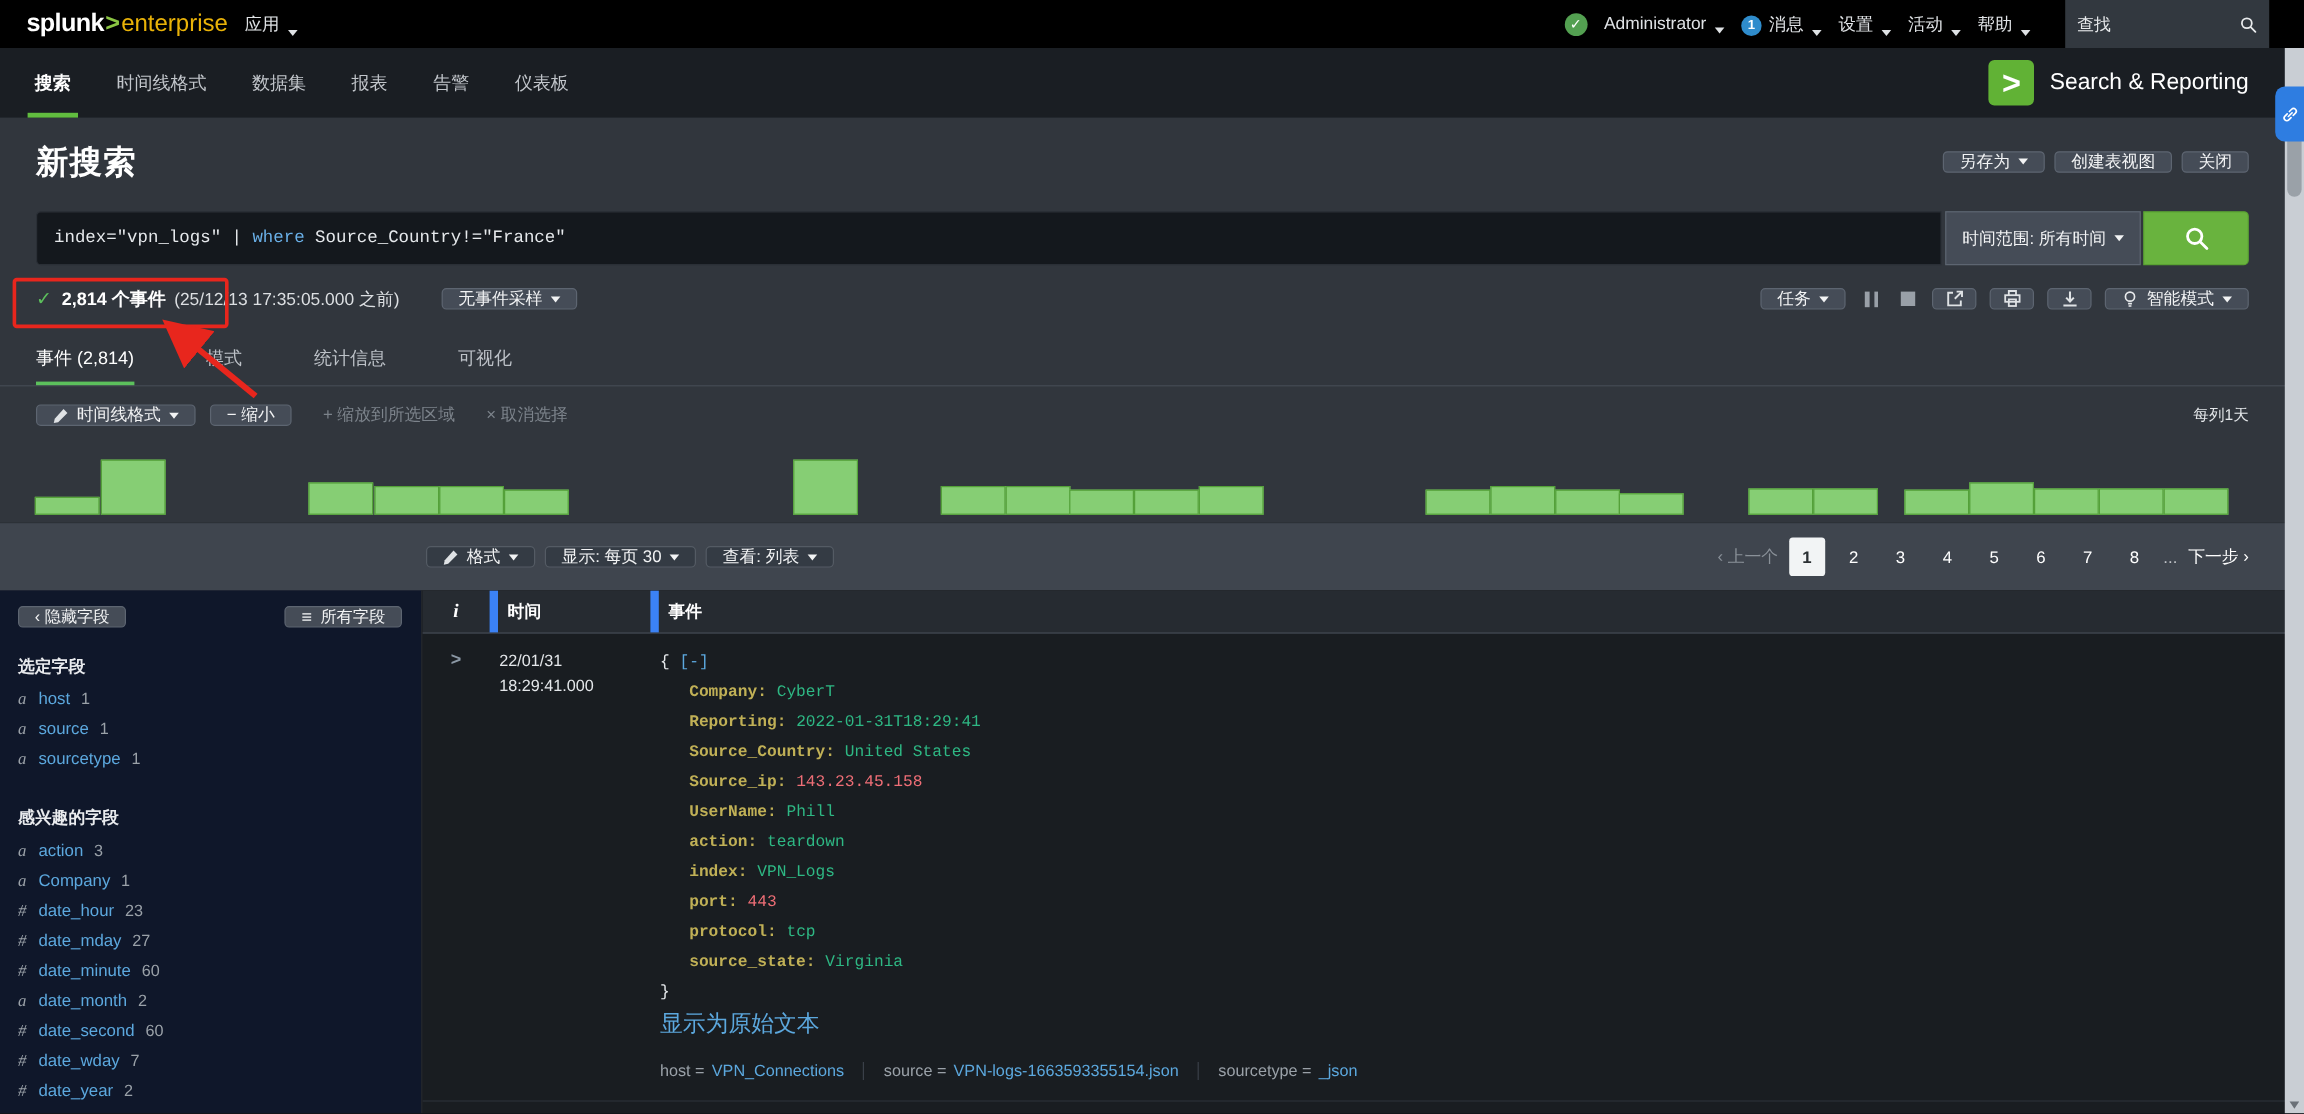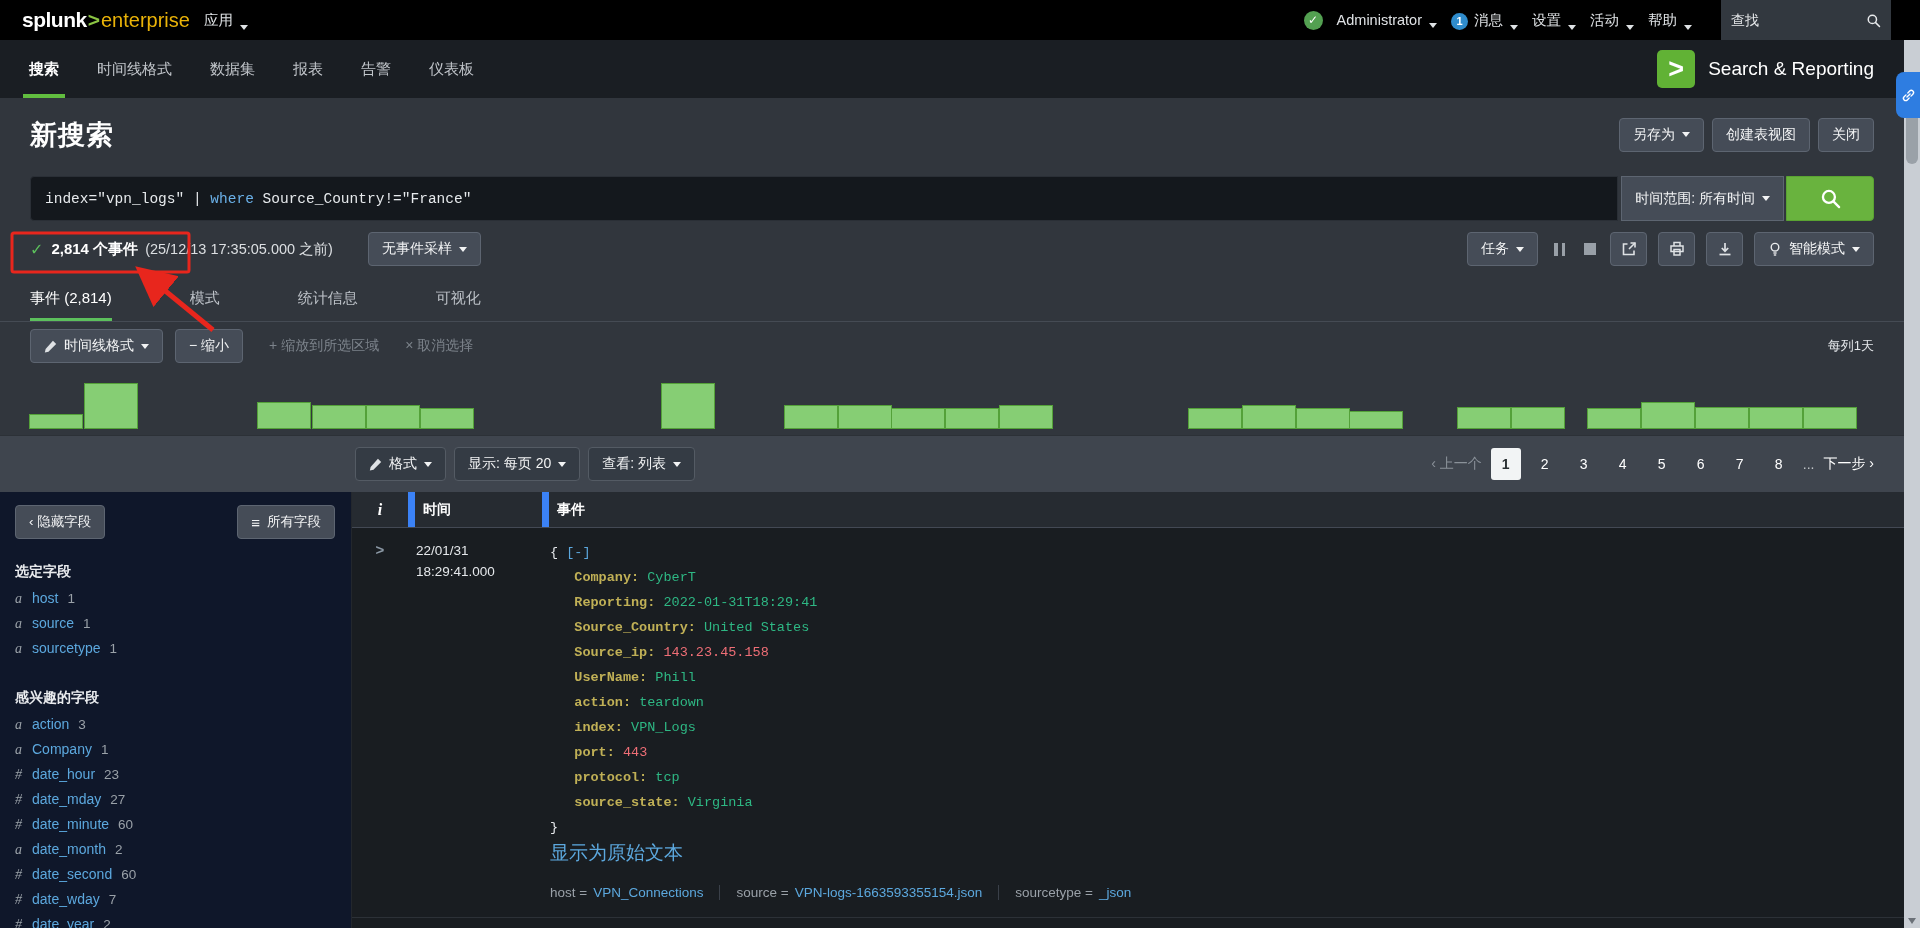--- a/index.html
+++ b/index.html
@@ -29,21 +29,21 @@
 .appnav-tab.active{color:#fff;font-weight:bold}
 .appnav-tab.active::after{content:"";position:absolute;left:13px;right:13px;bottom:0;height:4px;background:#61bd3f}
 .appnav-right{margin-left:auto;display:flex;align-items:center;padding-right:46px}
 .applogo{width:38px;height:38px;border-radius:5px;background:#61b235;display:flex;align-items:center;justify-content:center;color:#fff;font-weight:bold;font-size:27px;line-height:1}
 .appname{color:#fff;font-size:19px;margin-left:13px;cursor:pointer}
 
 
 .pagehead{height:73px;flex:0 0 73px;display:flex;align-items:center;padding:0 46px 0 30px}
 .pagehead h1{font-size:27px;color:#fff;font-weight:bold;letter-spacing:1px}
 .head-actions{margin-left:auto;display:flex;gap:8px}
-.btn{height:34px;background:#454c57;border:1px solid #5d6571;border-radius:4px;color:#f2f3f4;font-size:14px;padding:0 13px;display:inline-flex;align-items:center;cursor:pointer;font-family:inherit;white-space:nowrap}
+.btn{height:18px;background:#454c57;border:1px solid #5d6571;border-radius:4px;color:#f2f3f4;font-size:14px;padding:0 13px;display:inline-flex;align-items:center;cursor:pointer;font-family:inherit;white-space:nowrap}
 .btn svg{margin-right:7px}
 
 
 .searchrow{height:55px;flex:0 0 55px;display:flex;align-items:center;padding:0 46px 0 30px}
 .searchbar{flex:1;height:45px;background:#14181d;border:1px solid #2a2f36;border-radius:4px 0 0 4px;display:flex;align-items:center;padding:0 14px;font-family:"Liberation Mono","DejaVu Sans Mono",monospace;font-size:14.5px;color:#e6e9ec;cursor:text;overflow:hidden;white-space:pre}
 .q-cmd{color:#6ab0e8}
 .q-pipe,.q-plain{color:#e6e9ec}
 .timerange{height:45px;border-radius:0;margin-left:3px}
 .searchbtn{height:45px;width:88px;background:#69b33e;border:1px solid #5aa332;border-radius:0 4px 4px 0;margin-left:2px;display:flex;align-items:center;justify-content:center;cursor:pointer}
 
@@ -54,21 +54,21 @@
 .evt-time{color:#dcdfe2}
 .sampling-btn{margin-left:35px}
 .status-right{margin-left:auto;display:flex;align-items:center;gap:11px}
 .icon-plain{display:flex;align-items:center;cursor:pointer;padding:0 3px}
 .pbar{width:3.5px;height:13px;background:#99a0a8;margin:0 2px}
 .stopsq{width:12px;height:12px;background:#99a0a8}
 .iconbtn{width:37px;justify-content:center;padding:0}
 .iconbtn svg{margin:0}
 
 
-.tabsrow{height:50px;flex:0 0 50px;display:flex;align-items:flex-end;padding:0 30px;gap:78px;border-bottom:1px solid #454b54}
+.tabsrow{height:50px;flex:0 0 50px;display:flex;align-items:flex-end;padding:0 30px;gap:60px;border-bottom:1px solid #454b54}
 .rtab{padding-bottom:13px;color:#bcc1c7;font-size:15px;cursor:pointer;position:relative;white-space:nowrap}
 .rtab.active{color:#fff}
 .rtab.active::after{content:"";position:absolute;left:0;right:0;bottom:0;height:3px;background:#5cc05c}
 
 
 .tlcontrols{height:48px;flex:0 0 48px;display:flex;align-items:center;padding:0 46px 0 30px;gap:12px}
 .tl-disabled{color:#7c838b;font-size:14px;margin-left:14px;cursor:default;white-space:nowrap}
 .tl-scale{margin-left:auto;color:#e4e7ea;font-size:13px}
 .histogram{height:65px;flex:0 0 65px;position:relative}
 .hbar{position:absolute;bottom:6px;border:1px solid #54a139;cursor:pointer}
@@ -324,21 +324,21 @@
 
   <section class="toolbar">
     <button class="btn">
       <svg width="13" height="13" viewBox="0 0 16 16">
           <path d="M11 1 L15 5 L5.5 14.5 L1 15.5 L2 11 Z" fill="#dfe2e5"></path>
         </svg>
       <span>格式</span>
         <i class="caret"></i>
     </button>
     <button class="btn">
-        <span>显示: 每页 20</span>
+        <span>显示: 每页 30</span>
         <i class="caret"></i>
       </button>
     <button class="btn">
         <span>查看: 列表</span>
         <i class="caret"></i>
       </button>
     <div class="pager">
       <span class="pg-prev">‹ 上一个</span>
       <div class="pager" id="pages" style="margin-left:0">
           <span class="pg-num active">1</span>

